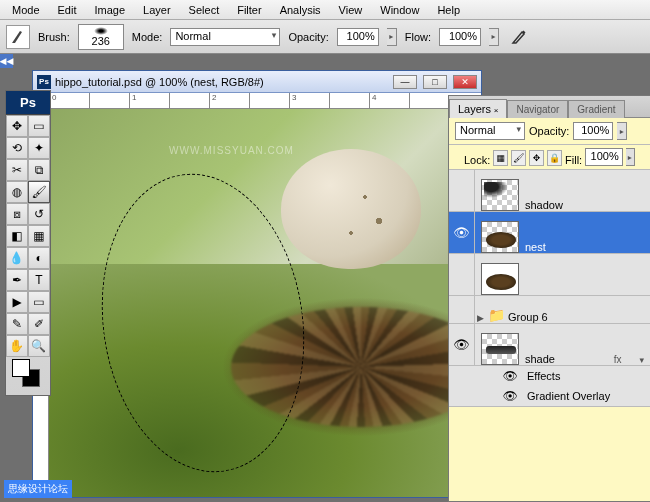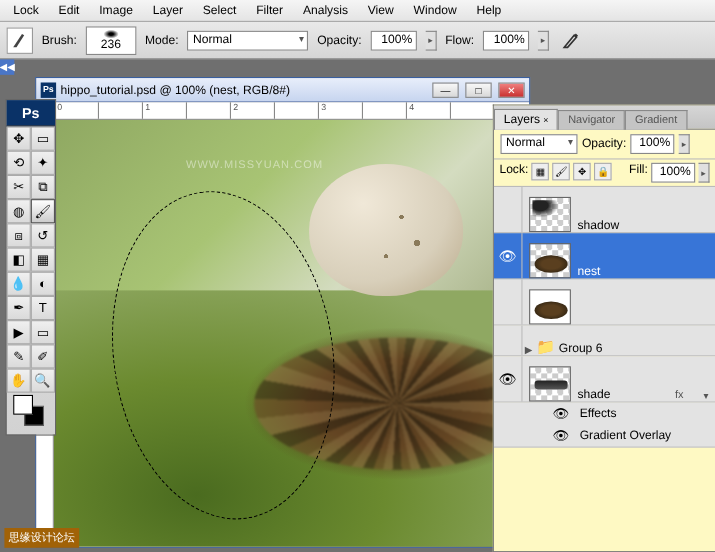--- a/index.html
+++ b/index.html
@@ -38,48 +38,48 @@
 .nest::before{content:"";position:absolute;inset:10px;background:repeating-conic-gradient(#6b4a26 0deg 8deg,#3a2a15 8deg 16deg,#8a6a3f 16deg 24deg);border-radius:50%;opacity:0.6;filter:blur(1px)}
 .egg{position:absolute;right:60px;top:40px;width:140px;height:120px;background:radial-gradient(ellipse at 35% 30%,#f0e8d8,#d8cfba 60%,#b8a888);border-radius:50% 50% 48% 48%}
 .egg::after{content:"";position:absolute;inset:0;background:radial-gradient(circle at 60% 40%,#8a7a5a 2px,transparent 2px),radial-gradient(circle at 70% 60%,#8a7a5a 3px,transparent 3px),radial-gradient(circle at 50% 70%,#8a7a5a 2px,transparent 2px);border-radius:inherit}
 .sel-ellipse{position:absolute;left:54px;top:64px;width:200px;height:300px;border:1px dashed #000;border-radius:50%;transform:rotate(-8deg)}
 .watermark{position:absolute;left:120px;top:36px;color:rgba(255,255,255,0.45);font-size:10px;letter-spacing:1px}
 .layers-panel{position:absolute;right:0;top:95px;width:202px;bottom:0;background:#fef9c3;border:1px solid #777;border-right:none}
 .panel-tabs{height:22px;background:linear-gradient(#d6d6d6,#c4c4c4);display:flex;align-items:flex-end;border-bottom:1px solid #888;gap:0}
 .ptab{padding:3px 8px;background:#c4c4c4;border:1px solid #888;border-bottom:none;font-size:10px;color:#555;position:relative;top:1px}
 .ptab.active{background:#e3e3e3;color:#000}
 .panel-ops{padding:4px 6px;display:flex;align-items:center;gap:4px;border-bottom:1px solid #bbb}
-.lock-row{padding:3px 5px;display:flex;align-items:flex-start;gap:3px;border-bottom:1px solid #bbb;font-size:10px}
+.lock-row{padding:3px 15px;display:flex;align-items:flex-end;gap:3px;border-bottom:1px solid #bbb;font-size:10px}
 .lockico{width:16px;height:16px;border:1px solid #aaa;background:#eee;display:flex;align-items:center;justify-content:center;font-size:9px}
 .layer-list{overflow:auto}
 .layer{display:flex;align-items:flex-end;height:42px;border-bottom:1px solid #bbb;background:#e3e3e3}
 .layer.sel{background:#3875d7;color:#fff}
 .layer.sel *{color:#fff}
 .vis{width:26px;height:100%;display:flex;align-items:center;justify-content:center;border-right:1px solid #bbb;font-size:13px}
 .thumb{width:38px;height:32px;border:1px solid #666;margin:0 6px;background:#fff;position:relative;overflow:hidden}
 .checker{background:repeating-conic-gradient(#ccc 0 25%,#fff 0 50%) 0 0/10px 10px}
 .thumb-nest::after{content:"";position:absolute;left:4px;top:10px;width:30px;height:16px;background:radial-gradient(ellipse,#5a3f1f 40%,#3a2a15 70%);border-radius:50%}
 .thumb-shadow::after{content:"";position:absolute;left:2px;top:2px;width:24px;height:16px;background:radial-gradient(ellipse at 30% 30%,#222 30%,transparent 70%)}
 .thumb-shade::after{content:"";position:absolute;left:4px;top:12px;width:30px;height:8px;background:linear-gradient(#222,#555);border-radius:3px}
 .lname{flex:1;font-size:11px}
 .fx{font-size:10px;margin-right:18px;color:#555}
 .group{height:28px}
 .group .thumb{width:18px;height:16px;border:none;background:none;font-size:14px;margin:0 2px}
 .group .tri{font-size:9px;color:#555;margin:0 2px}
 .effects-sec{padding-left:50px;background:#e3e3e3;border-bottom:1px solid #bbb}
 .eff-row{display:flex;align-items:center;height:20px;gap:6px;font-size:10px}
 .eff-eye{width:22px;display:flex;justify-content:center;font-size:12px}
-.footer-wm{position:absolute;left:4px;bottom:4px;background:#a16207;color:#fff;font-size:10px;padding:2px 4px;z-index:20}
+.footer-wm{position:absolute;left:4px;bottom:4px;background:#3b82f6;color:#fff;font-size:10px;padding:2px 4px;z-index:20}
 .tick{width:40px;border-left:1px solid #888;font-size:8px;color:#555;padding-left:2px;height:100%;display:flex;align-items:flex-start}
 </style>
 </head>
 <body>
 
 <div class="menubar">
-  <span>Lock</span>
+  <span>Mode</span>
   <span>Edit</span>
   <span>Image</span>
   <span>Layer</span>
   <span>Select</span>
   <span>Filter</span>
   <span>Analysis</span>
   <span>View</span>
   <span>Window</span>
   <span>Help</span>
 </div>

